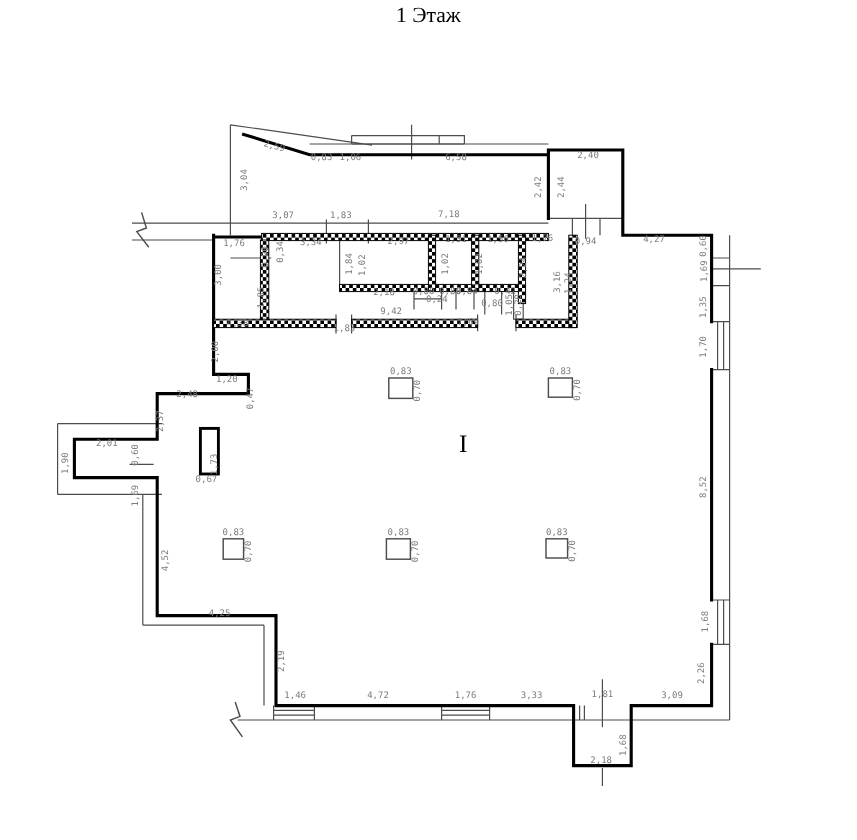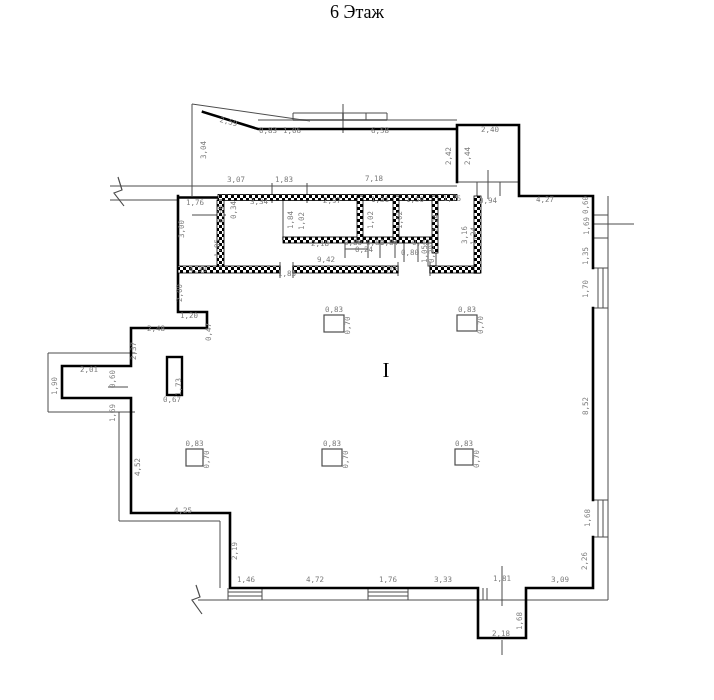--- a/index.html
+++ b/index.html
@@ -6,21 +6,21 @@
   body{width:714px;height:700px;position:relative;overflow:hidden;
        font-family:"Liberation Sans",sans-serif;}
   .title{position:absolute;top:2px;left:0;width:100%;text-align:center;
          font-family:"Liberation Serif",serif;font-size:18px;color:#000;}
   svg{position:absolute;top:0;left:0;}
   .dim{font-family:"DejaVu Sans Mono",monospace;font-size:7.5px;}
 </style>
 </head>
 <body>
 
-<div class="title">6 Этаж</div>
+<div class="title">1 Этаж</div>
 
 <svg id="plan" width="714" height="700" viewBox="0 0 714 700">
   <defs>
     <pattern id="hatch" width="6" height="6" patternUnits="userSpaceOnUse">
       <rect width="6" height="6" fill="#ffffff"></rect>
       <rect x="0" y="0" width="3" height="3" fill="#000000"></rect>
       <rect x="3" y="3" width="3" height="3" fill="#000000"></rect>
     </pattern>
   </defs>
 

